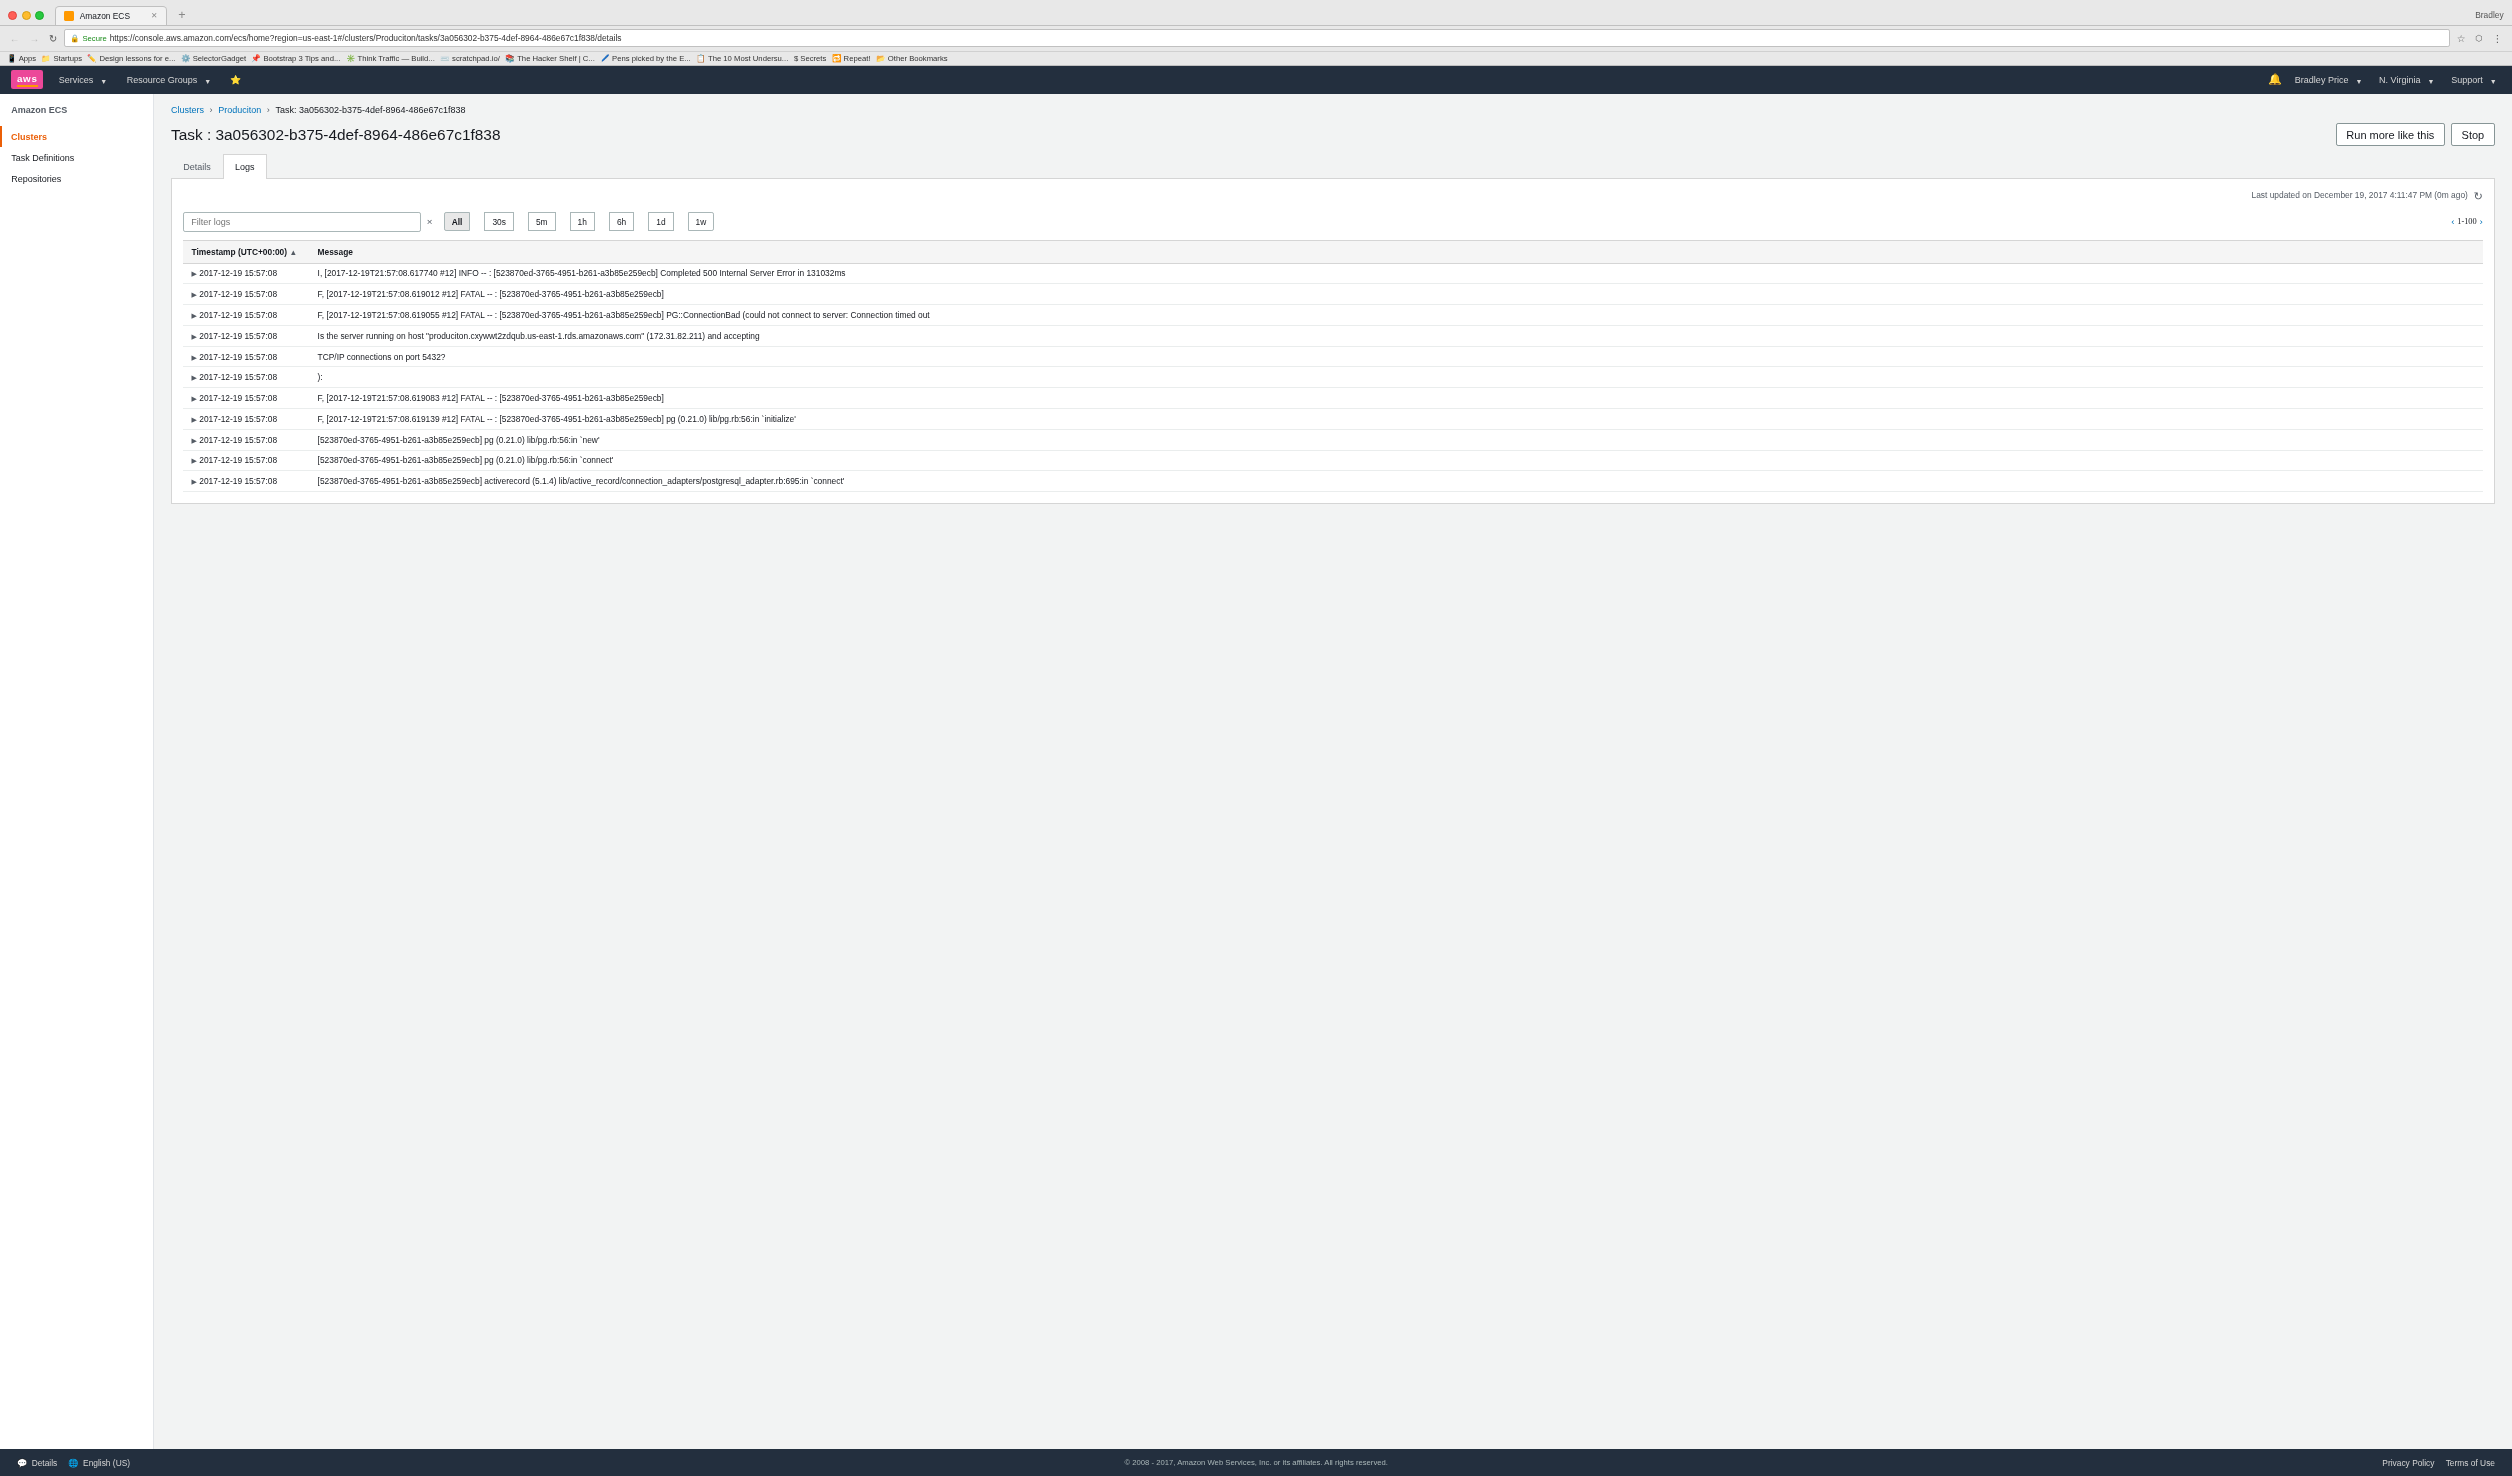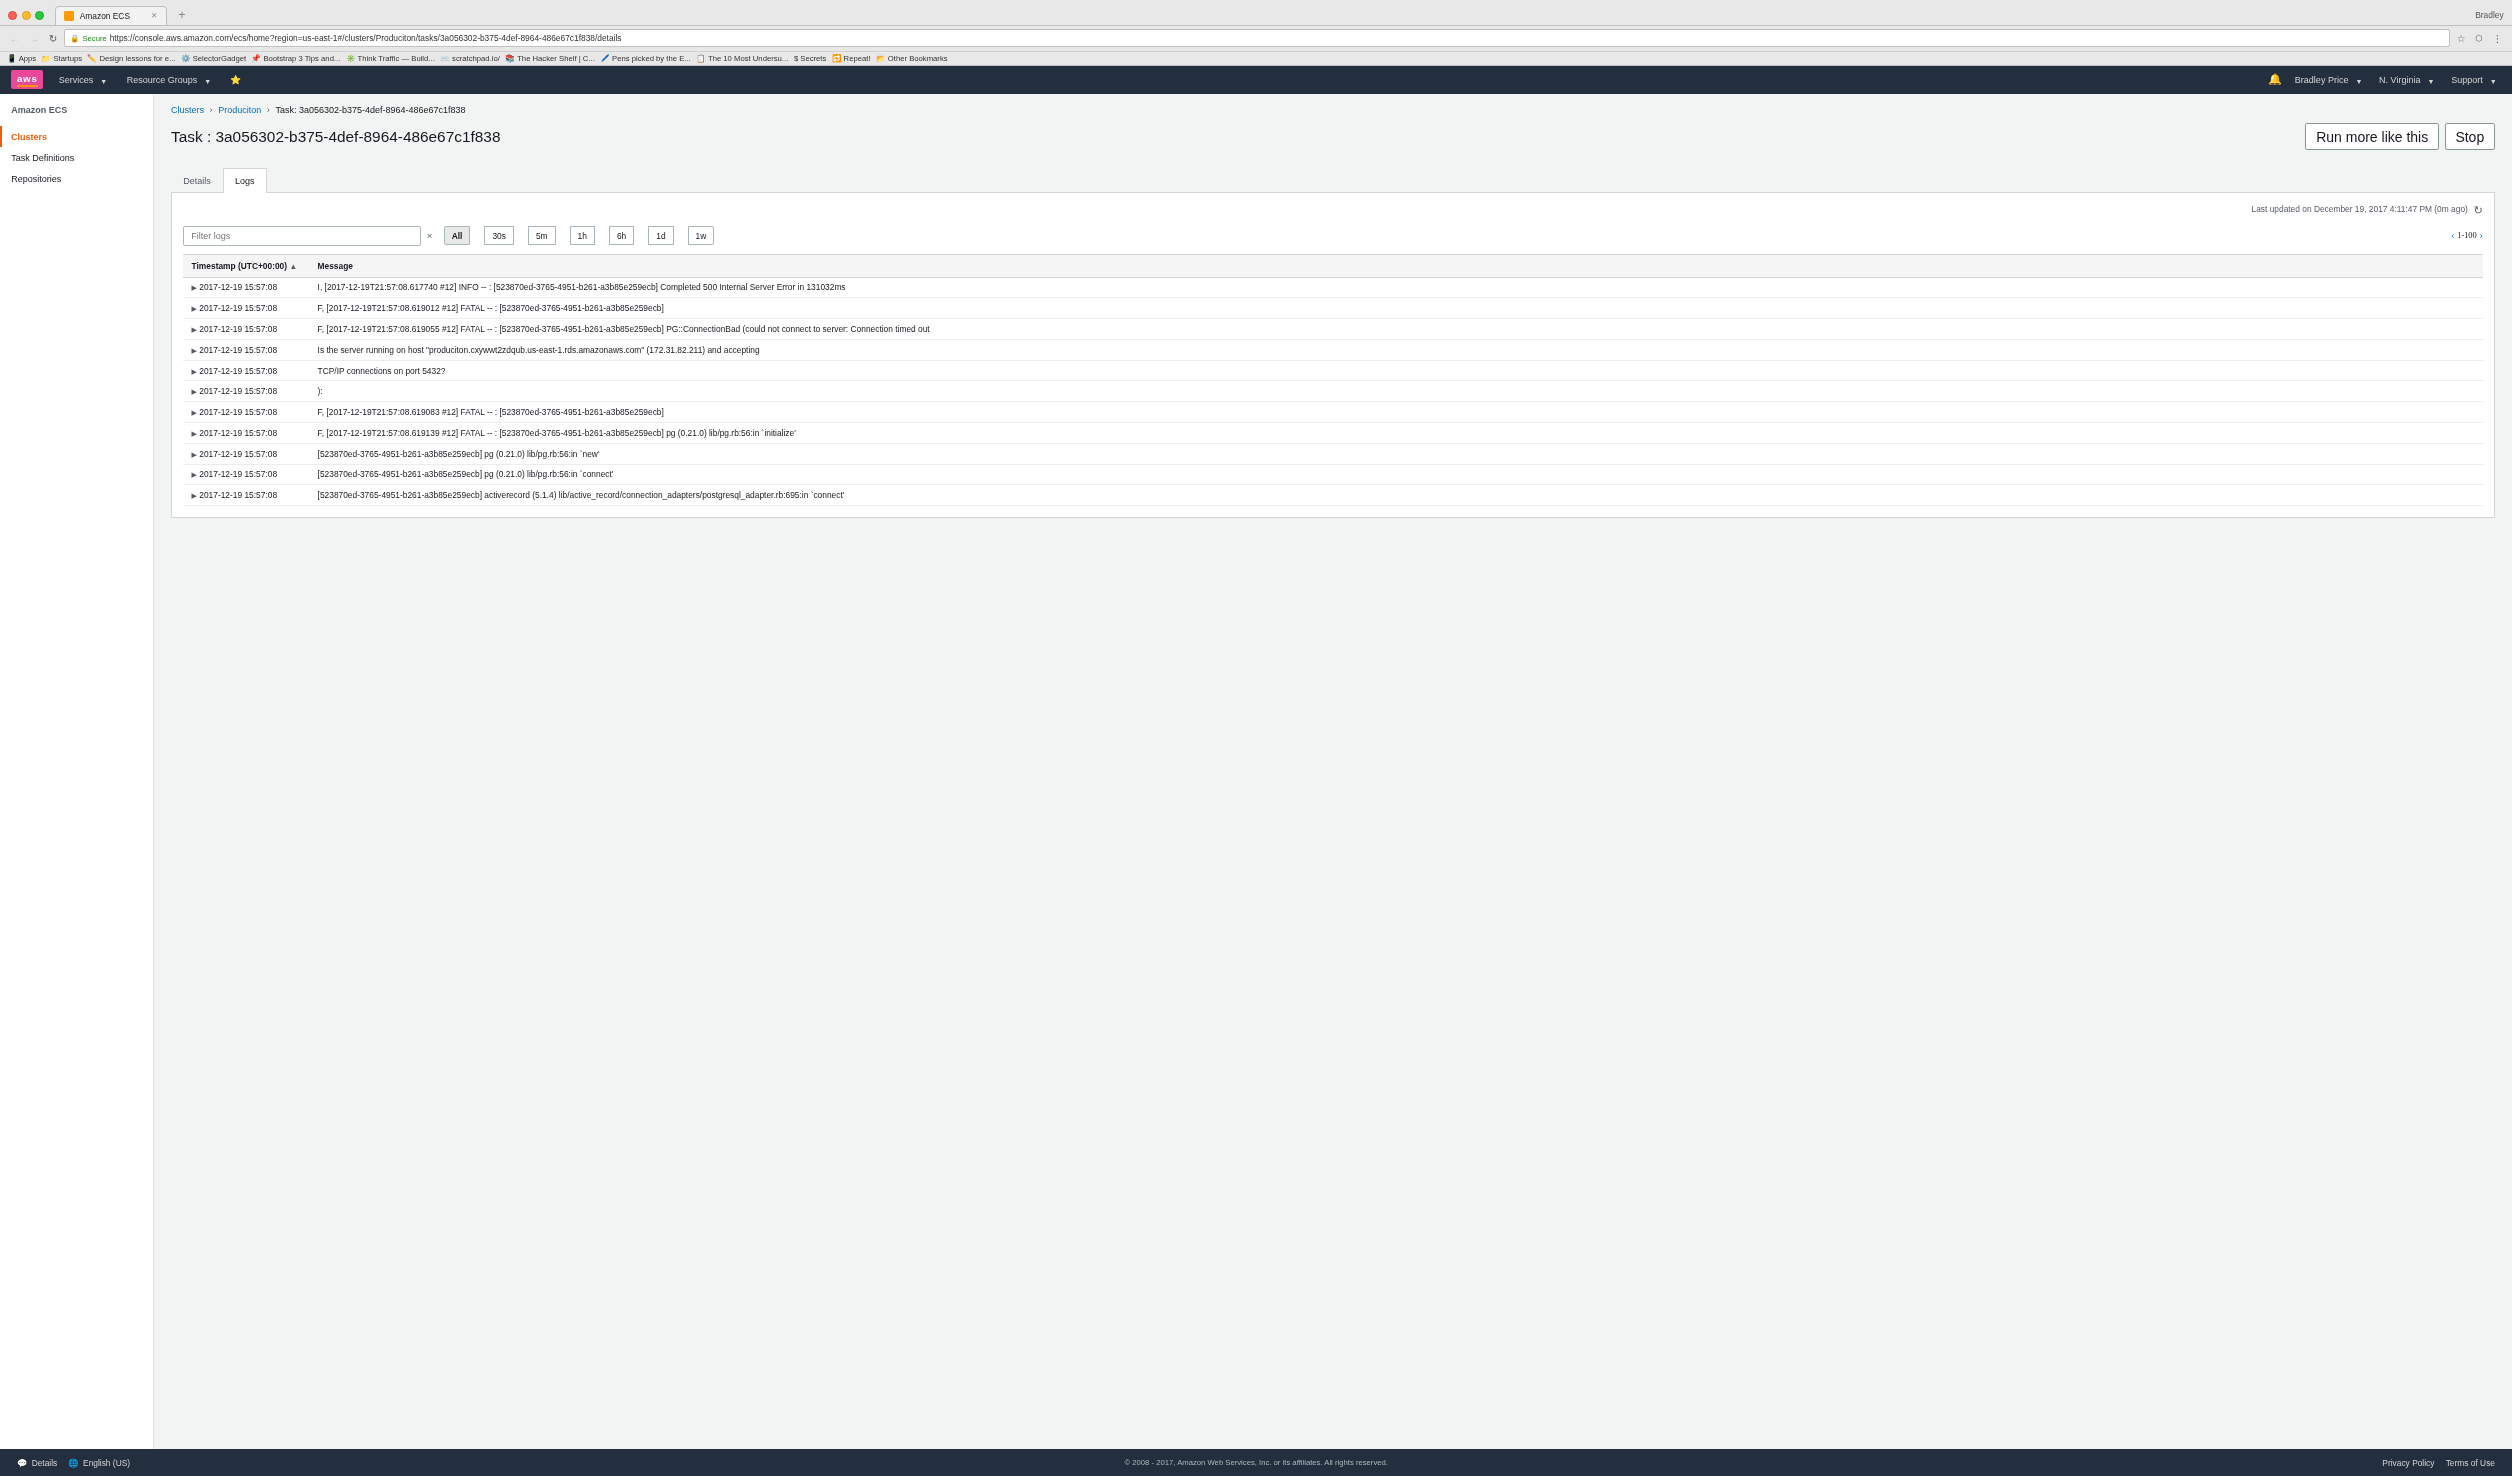--- a/index.html
+++ b/index.html
@@ -43,24 +43,24 @@
     .sidebar-brand { padding: 0 11.2px 11.2px; color: #545b64; font-size: 9px; font-weight: 600; }
     .sidebar-item { padding: 5.6px 11.2px; cursor: pointer; font-size: 9px; color: #16191f; display: flex; align-items: center; }
     .sidebar-item.active { color: #eb5f07; border-left: 2.1px solid #eb5f07; padding-left: 9px; font-weight: 600; }
 
     
     .content { flex: 1; padding: 11.2px 17px; overflow: auto; }
     .breadcrumb { display: flex; align-items: center; gap: 5.6px; font-size: 9px; color: #0073bb; margin-bottom: 8.4px; }
     .breadcrumb-sep { color: #545b64; }
     .breadcrumb-current { color: #16191f; }
     .breadcrumb a { color: #0073bb; text-decoration: none; cursor: pointer; }
-    .page-header { display: flex; align-items: center; justify-content: space-between; margin-bottom: 18px; }
+    .page-header { display: flex; align-items: center; justify-content: space-between; margin-bottom: 8px; }
     .page-title { font-size: 15.4px; font-weight: 400; color: #16191f; }
     .header-actions { display: flex; gap: 5.6px; }
-    .btn { padding: 4.2px 9.8px; border-radius: 2.1px; cursor: pointer; font-size: 14px; border: 0.7px solid; }
+    .btn { padding: 4.2px 9.8px; border-radius: 2.1px; cursor: pointer; font-size: 11px; border: 0.7px solid; }
     .btn-secondary { background: white; border-color: #879596; color: #16191f; }
     .btn-danger { background: white; border-color: #879596; color: #16191f; }
 
     
     .tabs { display: flex; border-bottom: 0.7px solid #d5d5d5; margin-bottom: 0; }
     .tab { padding: 7px 11.2px; cursor: pointer; font-size: 9px; color: #545b64; border: 0.7px solid transparent; border-bottom: none; margin-bottom: -0.7px; }
     .tab.active { color: #16191f; background: white; border-color: #d5d5d5; border-bottom-color: white; }
 
     
     .logs-panel { background: white; border: 0.7px solid #d5d5d5; border-top: none; padding: 11.2px; }

